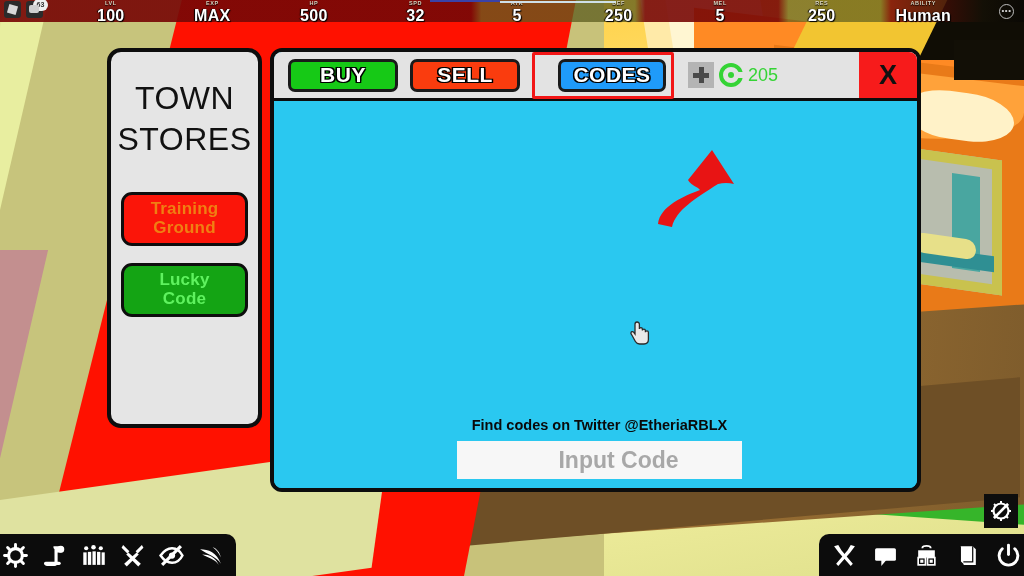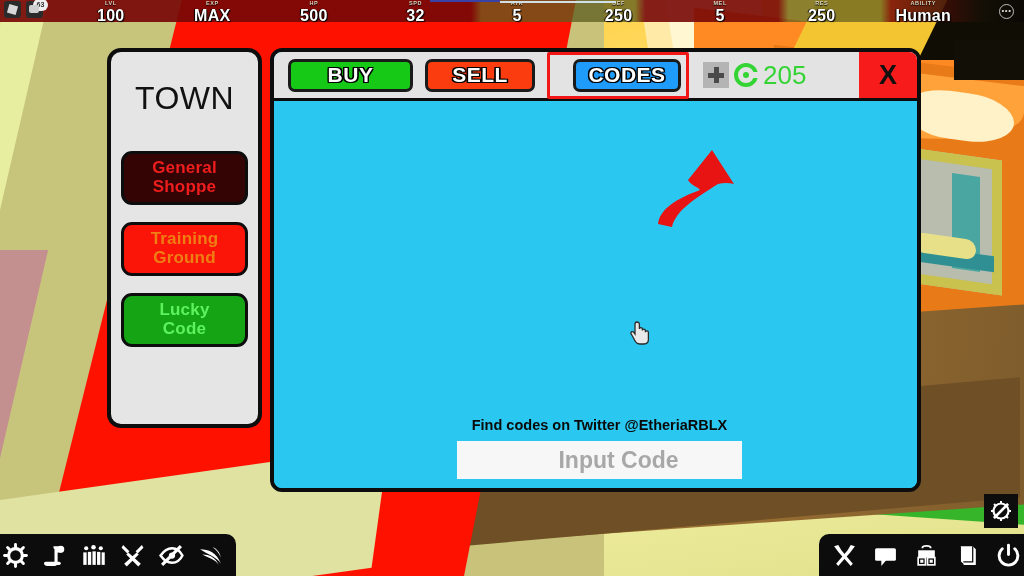--- a/index.html
+++ b/index.html
@@ -208,21 +208,21 @@
     position:relative; height:49px; background:#e3e3e3;
     border-bottom:3px solid #0d0d0d; display:flex; align-items:center;
   }
   .hdr-btn {
     height:33px; border:3px solid #1a1a1a; border-radius:7px; margin-left:12px;
     display:flex; align-items:center; justify-content:center;
     font-size:21px; font-weight:bold; letter-spacing:.5px;
     text-shadow:-1.4px -1.4px 0 #000, 1.4px -1.4px 0 #000, -1.4px 1.4px 0 #000, 1.4px 1.4px 0 #000;
     color:#fff; position:relative;
   }
-  .hb-buy { width:125px; background:#16c916; margin-left:14px; }
+  .hb-buy { width:110px; background:#16c916; margin-left:14px; }
   .hb-sell { width:110px; background:#fa3c0e; }
   .hb-codes { width:108px; background:#1f9bfa; }
   .hdr-codes-wrap {
     position:relative; margin-left:12px;
     border:3px solid #f21616; padding:4px 5px 4px 1px; border-radius:2px;
     display:flex; align-items:center;
   }
   .hdr-codes-wrap .hdr-btn { margin-left:22px; }
   .currency {
     display:flex; align-items:center; gap:5px; margin-left:14px;
@@ -241,21 +241,21 @@
   }
   .coin-icon::after {
     content:""; position:absolute; left:5px; top:5px; width:6px; height:6px;
     border-radius:50%; background:#35d435;
   }
   .coin-icon::before {
     content:""; position:absolute; right:-5px; top:5px; width:7px; height:6px;
     background:#e3e3e3;
   }
   .cur-amount {
-    font-size:26px; color:#35d435; font-weight:500; letter-spacing:0px;
+    font-size:18px; color:#35d435; font-weight:500; letter-spacing:0px;
   }
   .close-btn {
     position:absolute; right:0; top:0; width:58px; height:46px;
     background:#f71b1b; display:flex; align-items:center; justify-content:center;
     font-size:27px; font-weight:bold; color:#111;
   }
   .panel-body { position:relative; height:392px; background:#2ac8f0; }
 
   
   .arrow-svg { position:absolute; left:543px; top:96px; z-index:25; pointer-events:none; }
@@ -370,28 +370,23 @@
       <span class="stat-value">Human</span>
     </div>
   </div>
   <div class="topbar-dots">•••</div>
 
   <div class="store-panel">
 
     <div class="side-panel">
       <div class="store-title">
         <div>TOWN</div>
+        <div>STORES</div>
       </div>
       <div class="side-btns">
-        <div class="side-btn sb-general">
-          <div>
-            <div>General</div>
-            <div>Shoppe</div>
-          </div>
-        </div>
         <div class="side-btn sb-training">
           <div>
             <div>Training</div>
             <div>Ground</div>
           </div>
         </div>
         <div class="side-btn sb-lotto">
           <div>
             <div>Lucky</div>
             <div>Code</div>

